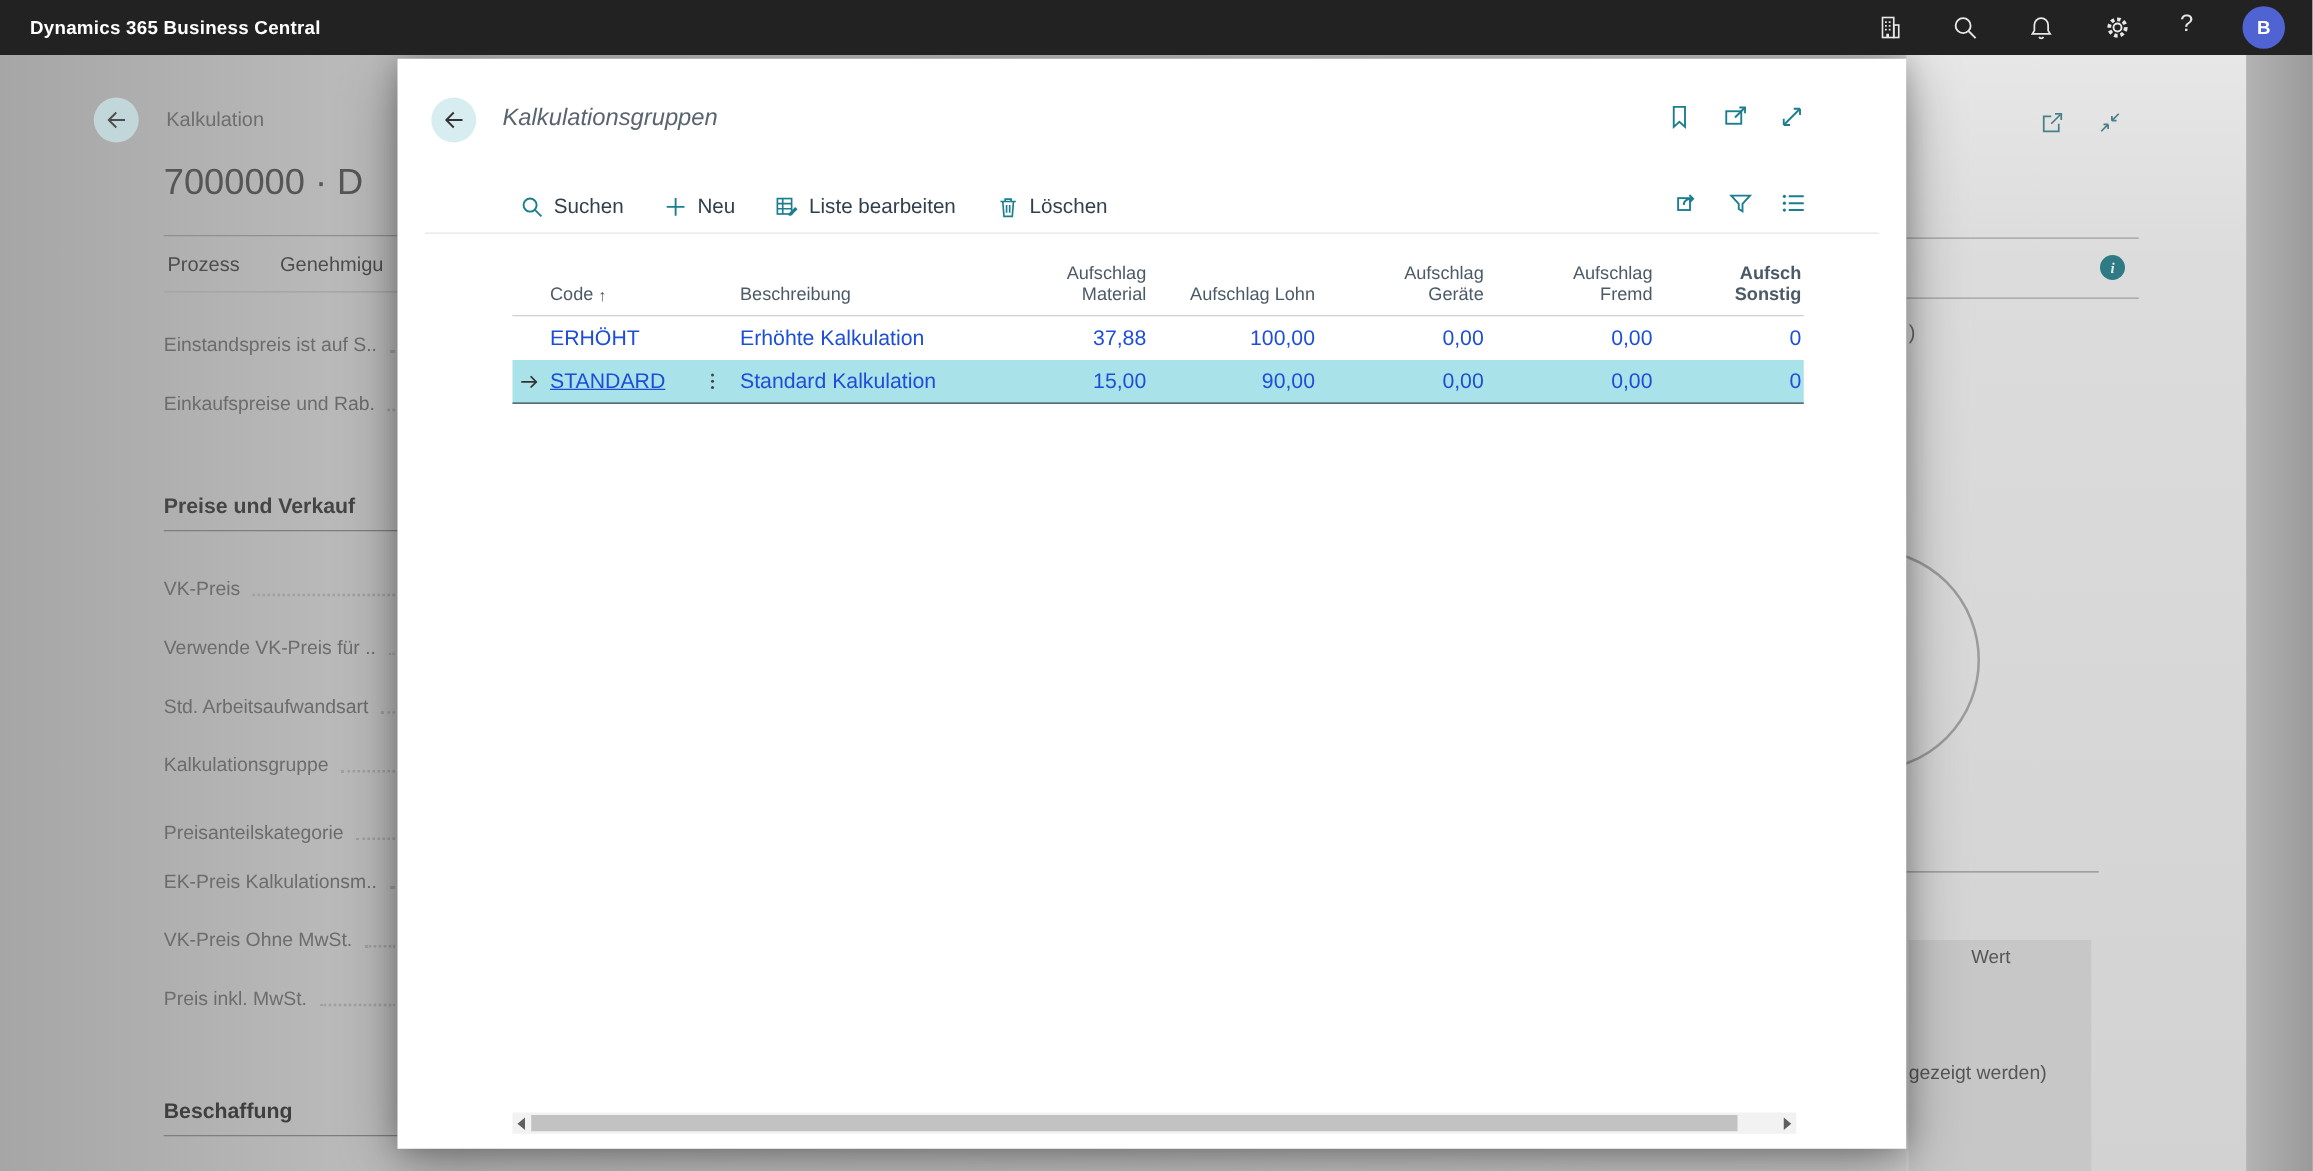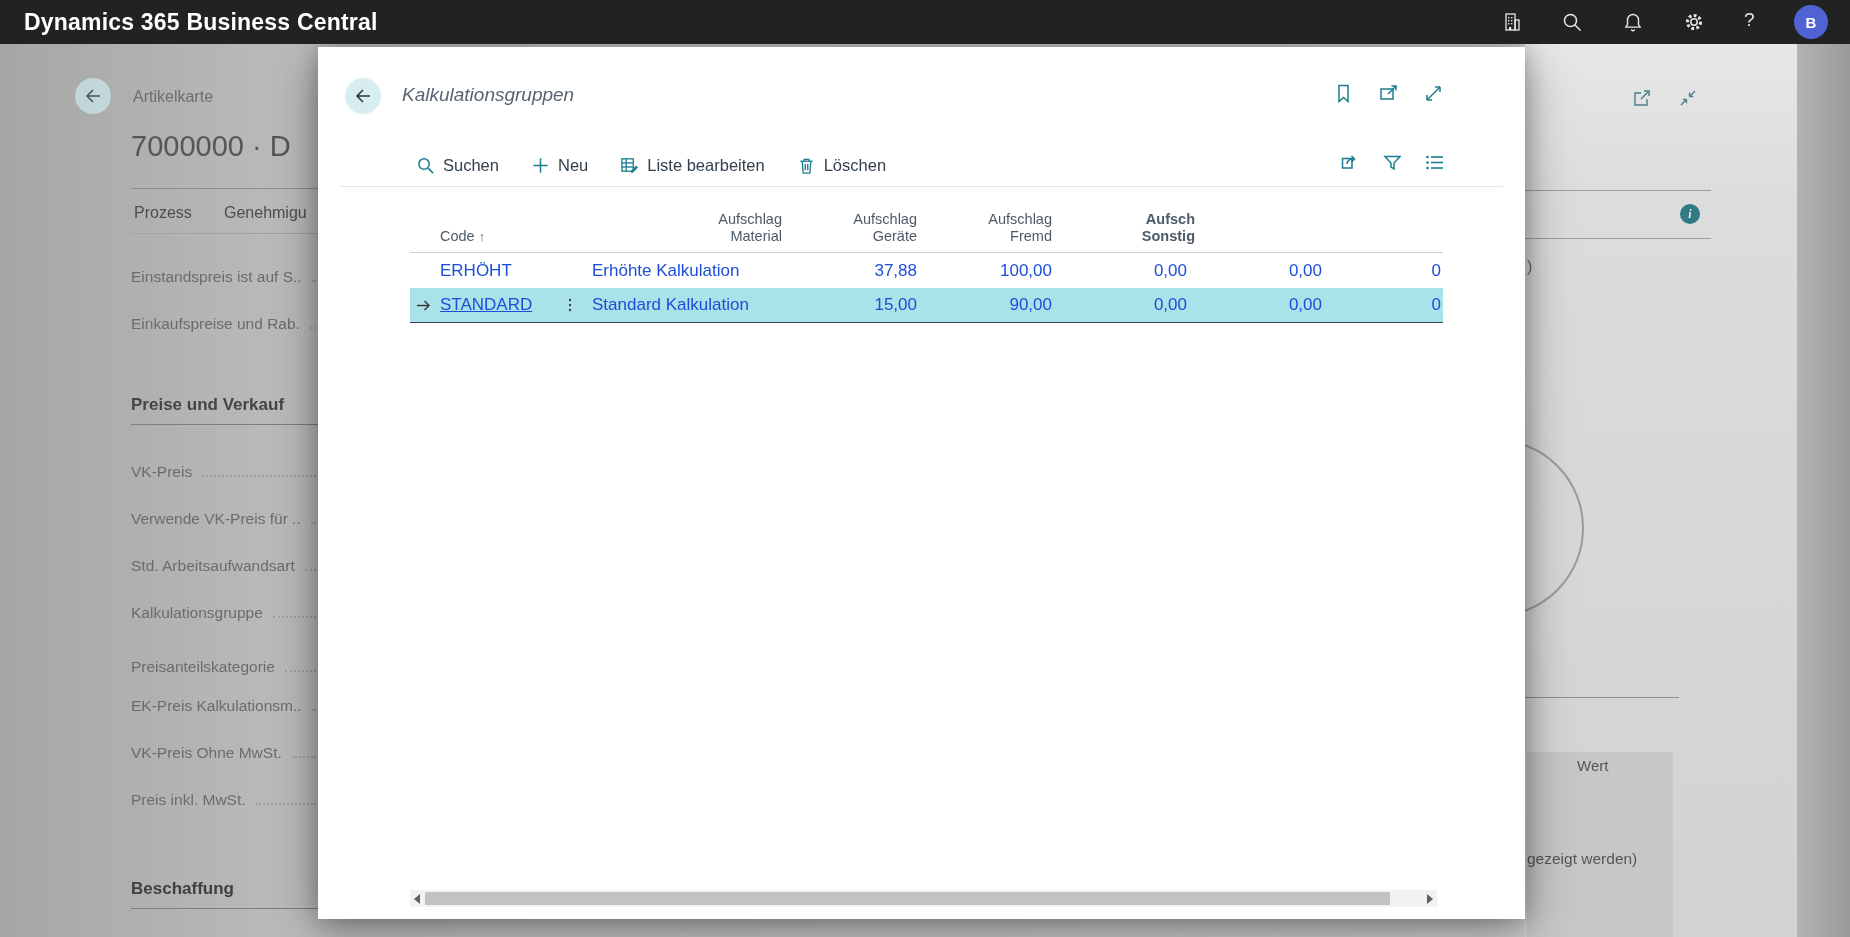--- a/index.html
+++ b/index.html
@@ -5,21 +5,21 @@
   * { margin:0; padding:0; box-sizing:border-box; }
   html,body { background:#888; }
   #screen {
     position:relative; width:1850px; height:937px; overflow:hidden;
     font-family:"Liberation Sans","DejaVu Sans",sans-serif;
     background:linear-gradient(90deg,#a6a6a6 0%,#c3c3c3 22%,#cccccc 70%,#cecece 100%);
   }
 
   
   #topbar { position:absolute; left:0; top:0; width:1850px; height:44px; background:#222222; z-index:30; display:flex; align-items:center; }
-  #topbar .brand { color:#ffffff; font-weight:700; font-size:23px; margin-left:24px; letter-spacing:.2px; }
+  #topbar .brand { color:#ffffff; font-weight:700; font-size:15px; margin-left:24px; letter-spacing:.2px; }
   .tb-ic { position:absolute; top:11px; width:22px; height:22px; color:#e8e8e8; }
   .tb-ic svg { width:22px; height:22px; display:block; }
   #tb-help { font-size:19px; color:#e8e8e8; top:9px; }
   #tb-avatar { position:absolute; top:5px; left:1794px; width:34px; height:34px; border-radius:50%; background:#4f63d2; color:#fff; font-weight:700; font-size:15px; display:flex; align-items:center; justify-content:center; }
 
   
   .bg-backcircle { position:absolute; left:75px; top:78px; width:36px; height:36px; border-radius:50%; background:#c2d7d9; color:#4d4d4d; display:flex; align-items:center; justify-content:center; }
   .bg-backcircle svg { width:20px; height:20px; }
   .bg-caption { position:absolute; left:133px; top:88px; font-size:16px; color:#6e6e6e; }
   .bg-title { position:absolute; left:131px; top:130px; font-size:29px; color:#565656; white-space:nowrap; }
@@ -127,21 +127,21 @@
     </div>
     <div class="tb-ic" id="tb-help" style="left:1744px">?</div>
     <div id="tb-avatar">B</div>
   </div>
 
   <div class="bg-backcircle">
     <svg viewBox="0 0 20 20" fill="none" stroke="currentColor" stroke-width="1.5">
       <path d="M10 4 L4 10 L10 16 M4 10 H17"></path>
     </svg>
   </div>
-  <div class="bg-caption">Artikelkarte</div>
+  <div class="bg-caption">Kalkulation</div>
   <div class="bg-title">7000000 · D</div>
   <div class="bg-div" style="top:188px"></div>
   <div class="bg-tab" style="left:134px">Prozess</div>
   <div class="bg-tab" style="left:224px">Genehmigu</div>
   <div class="bg-div" style="top:233px; background:#a2a2a2"></div>
 
   <div class="bgfield" style="top:266px">
     <span class="bgl">Einstandspreis ist auf S..</span>
       <span class="leader"></span>
   </div>
@@ -306,23 +306,30 @@
     <div id="m-tooldiv"></div>
 
     <div id="tbl">
       <div id="thead" class="grid">
         <div class="hc"></div>
         <div class="hc codeh">
           <span>Code</span>
           <span class="sort">↑</span>
         </div>
         <div class="hc"></div>
+        <div class="hc" style="padding-left:8px">
+          <span>Beschreibung</span>
+        </div>
         <div class="hc num">
           <span>Aufschlag</span>
           <span>Material</span>
+        </div>
+        <div class="hc num">
+          <span></span>
+          <span>Aufschlag Lohn</span>
         </div>
         <div class="hc num">
           <span>Aufschlag</span>
           <span>Geräte</span>
         </div>
         <div class="hc num">
           <span>Aufschlag</span>
           <span>Fremd</span>
         </div>
         <div class="hc num sonst">

